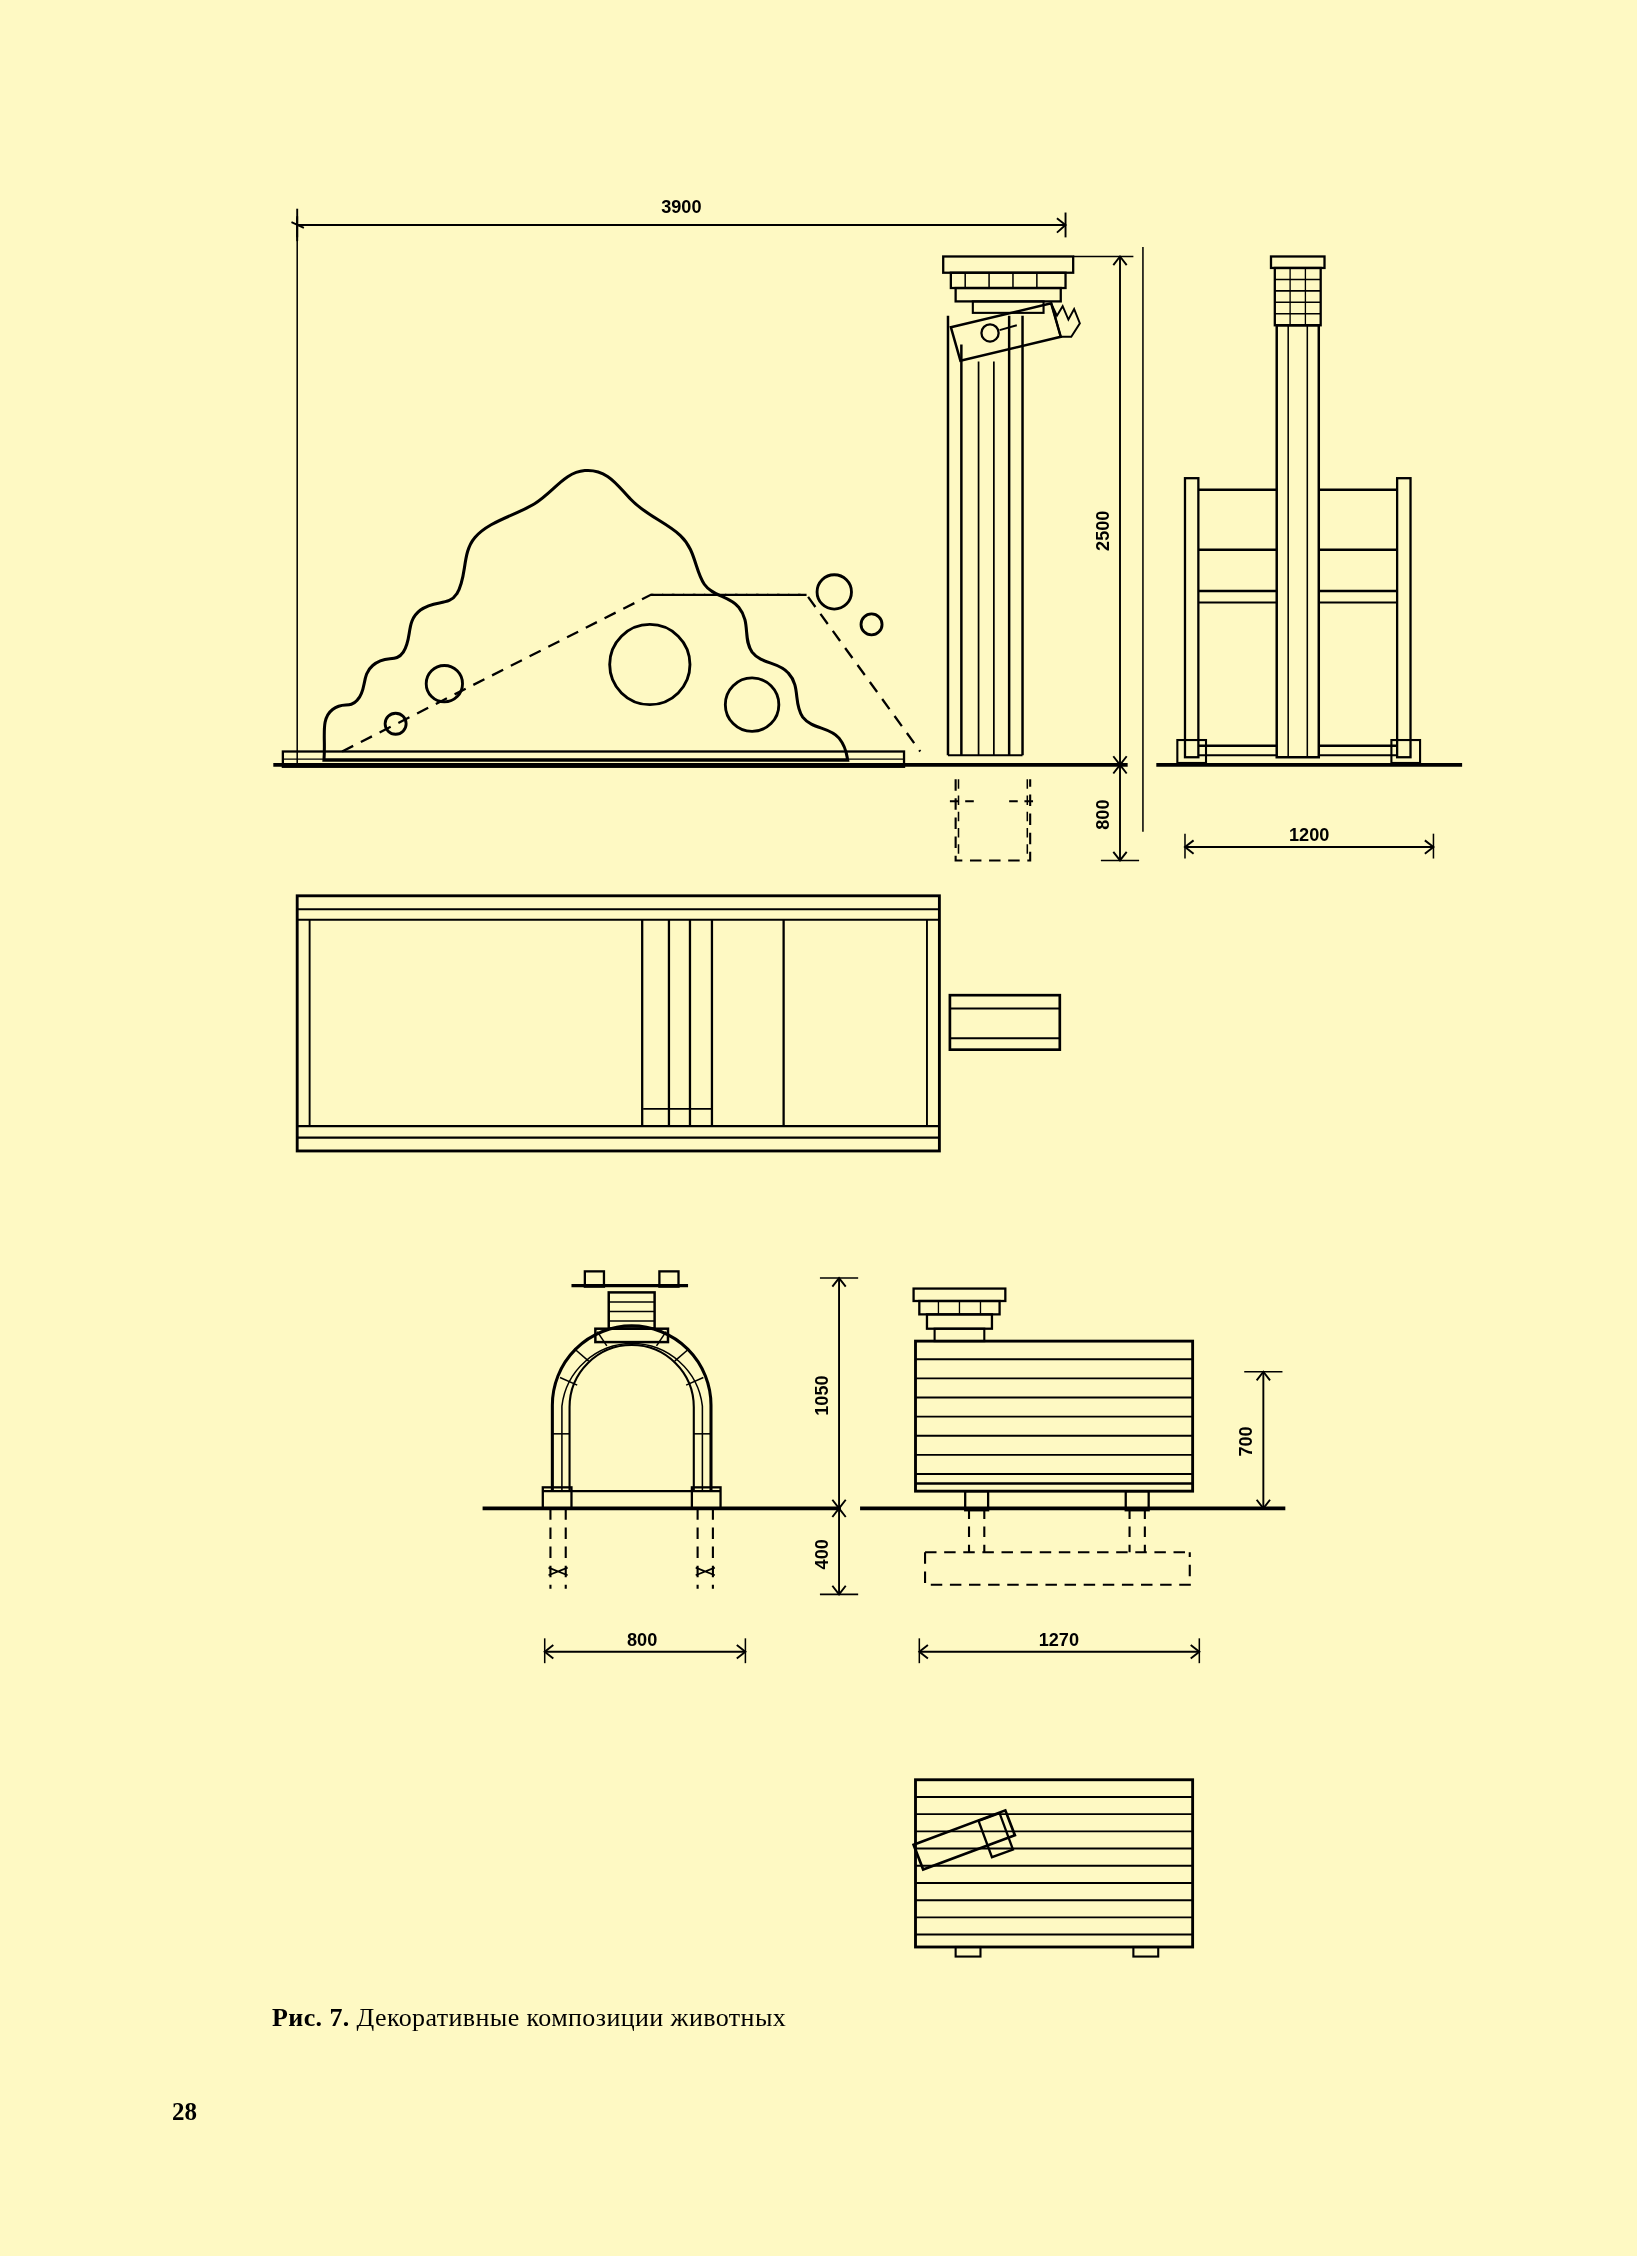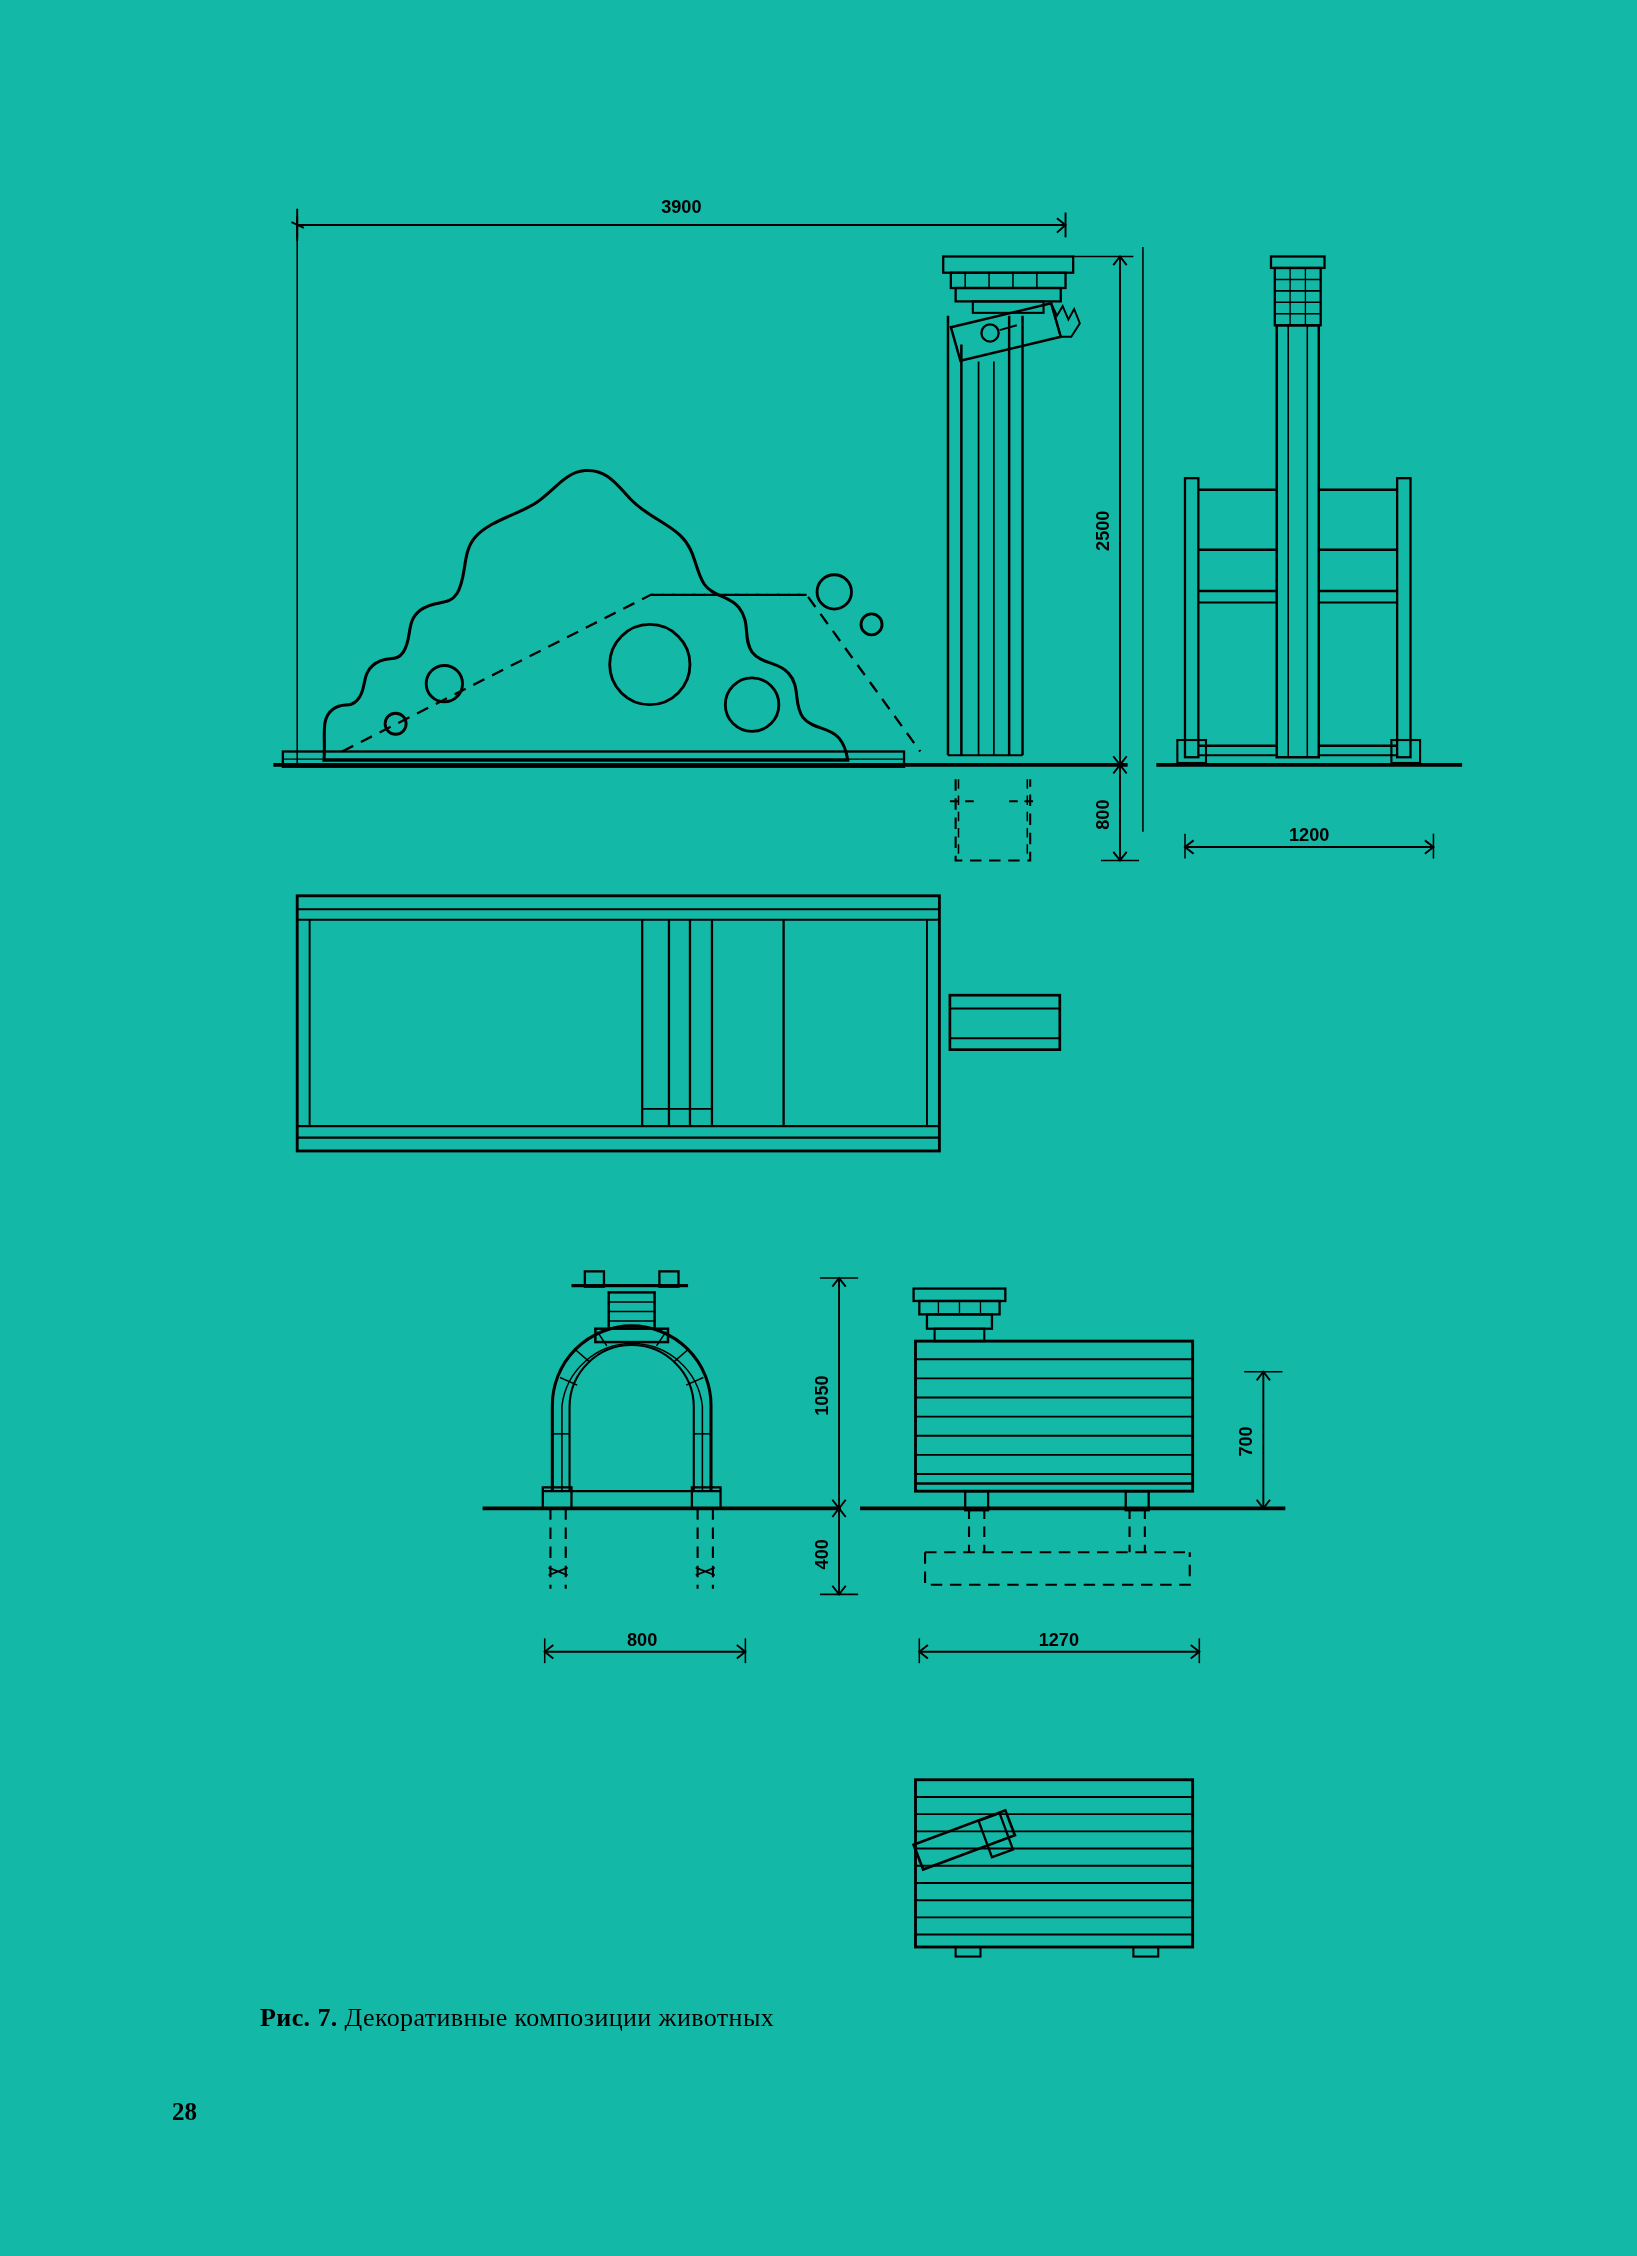--- a/index.html
+++ b/index.html
@@ -8,21 +8,21 @@
     background: #ffffff;
   }
   body {
     font-family: "Liberation Serif", serif;
     color: #000000;
   }
   .page {
     position: relative;
     width: 1637px;
     height: 2257px;
-    background: #14b8a6;
+    background: #fef9c3;
     overflow: hidden;
   }
   .fig-wrap {
     position: absolute;
     left: 0;
     top: 0;
     width: 1637px;
     height: 2257px;
   }
   svg.fig {
@@ -32,20 +32,21 @@
     position: absolute;
     left: 260px;
     top: 2003px;
     font-size: 26px;
     font-family: "Liberation Serif", serif;
     letter-spacing: 0.4px;
     white-space: nowrap;
   }
   .caption .cap-num {
     font-weight: bold;
+    margin-left: 12px;
   }
   .page-number {
     position: absolute;
     left: 172px;
     top: 2098px;
     font-size: 25px;
     font-weight: bold;
     font-family: "Liberation Serif", serif;
   }
   text.dim {

